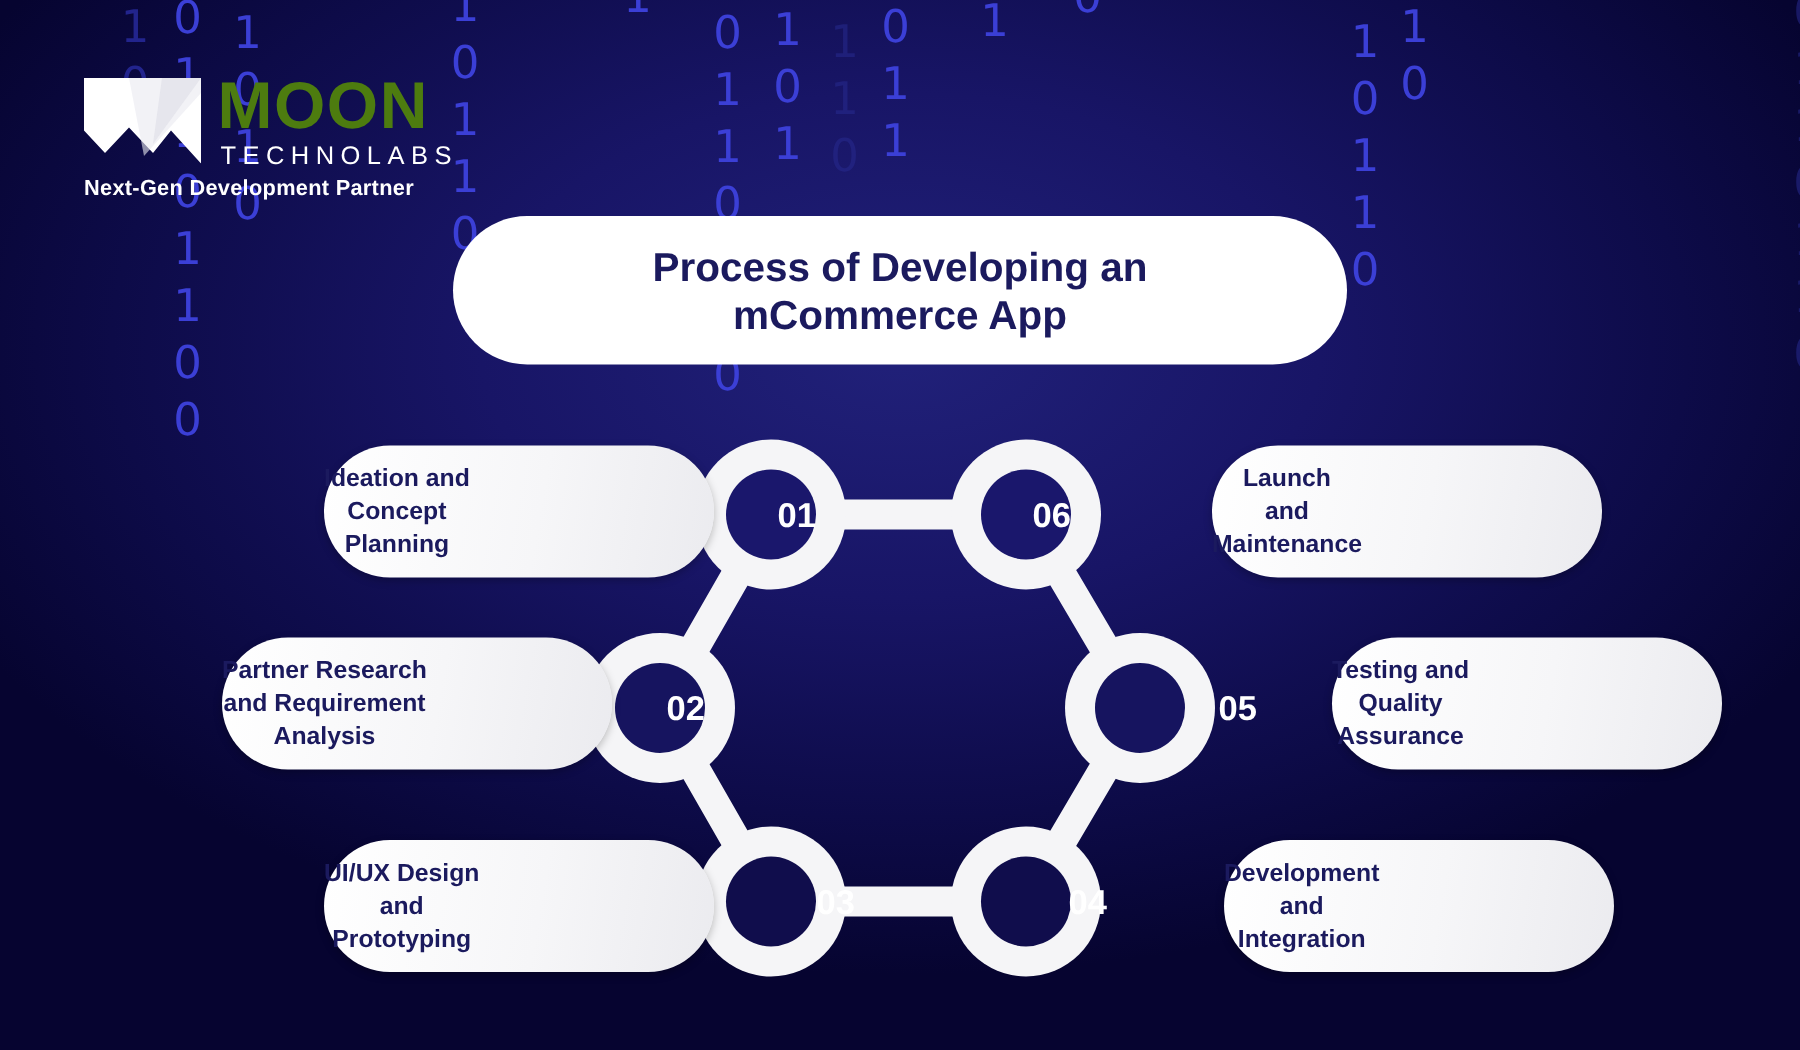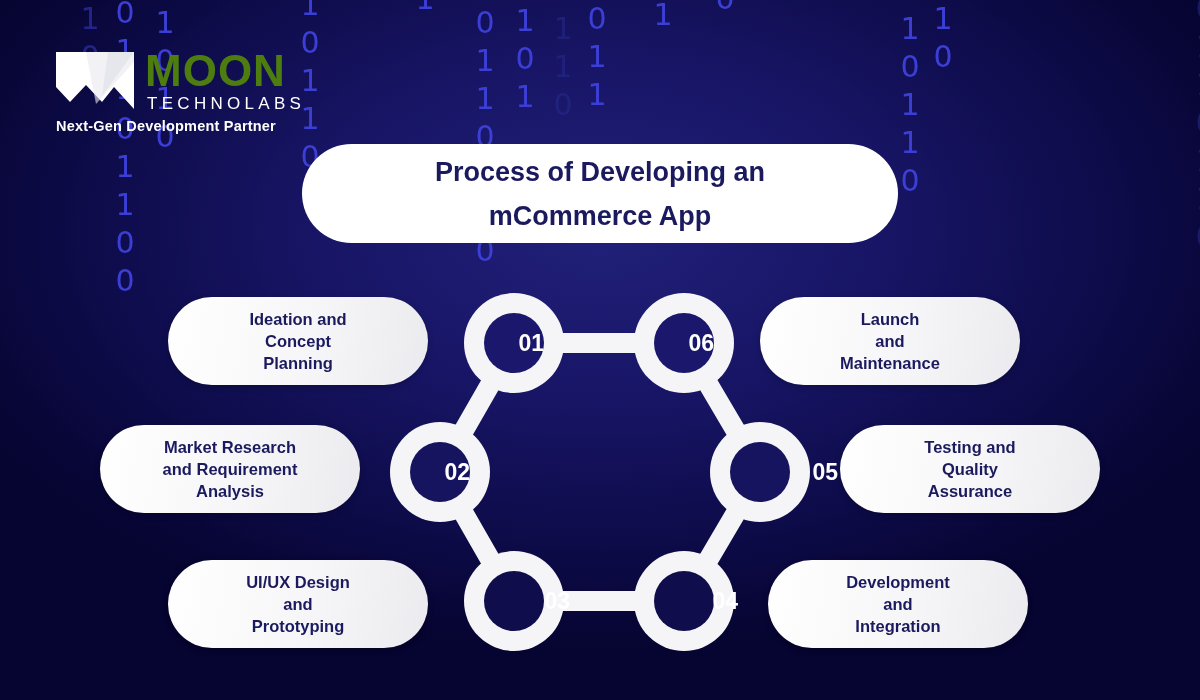--- a/index.html
+++ b/index.html
@@ -31,29 +31,30 @@
     position: absolute; left: 0; top: 66px; color: #fff; font-size: 14.5px;
     white-space: nowrap; line-height: 16px; font-weight: bold; letter-spacing: 0.2px; text-align: right;
   }
 
   .title-pill {
     position: absolute; left: 302px; top: 144px; width: 596px; height: 99px;
     background: #fff; border-radius: 50px; display: flex; align-items: center;
     justify-content: center; text-align: center;
   }
   .title-text {
-    color: #1b1a5e; font-weight: bold; font-size: 27px; line-height: 44px;
+    color: #1b1a5e; font-weight: bold; font-size: 27px; line-height: 32px;
     width: 420px; white-space: pre-line;
   }
 
   .step-pill {
     position: absolute; width: 260px; height: 88px; border-radius: 44px;
     background: linear-gradient(100deg, #ffffff 0%, #f6f6f8 55%, #ebebef 100%);
-    display: flex; align-items: center; justify-content: center; text-align: center;
+    display: flex; align-items: center; text-align: center;
     box-shadow: 0 2px 6px rgba(0,0,0,0.25);
+    margin-left: 48px;
   }
   .step-pill span {
     color: #1b1a5e; font-weight: bold; font-size: 16.5px; line-height: 22px;
     white-space: pre-line;
   }
 
   svg.hex { position: absolute; left: 0; top: 0; }
   .num {
     position: absolute; width: 60px; height: 30px; margin-left: -30px; margin-top: -15px;
     color: #fff; font-weight: bold; font-size: 23px; text-align: right; line-height: 30px;
@@ -201,21 +202,21 @@
 <div class="num" style="left:684px; top:601px;padding-left:24px;">04</div>
 <div class="num" style="left:760px; top:472px;padding-left:48px;">05</div>
 <div class="num" style="left:684px; top:343px;">06</div>
 
 <div class="step-pill" style="left:168px; top:297px;">
   <span>Ideation and
 Concept
 Planning</span>
 </div>
 <div class="step-pill" style="left:100px; top:425px;">
-  <span>Market Research
+  <span>Partner Research
 and Requirement
 Analysis</span>
 </div>
 <div class="step-pill" style="left:168px; top:560px;">
   <span>UI/UX Design
 and
 Prototyping</span>
 </div>
 <div class="step-pill" style="left:768px; top:560px;">
   <span>Development

